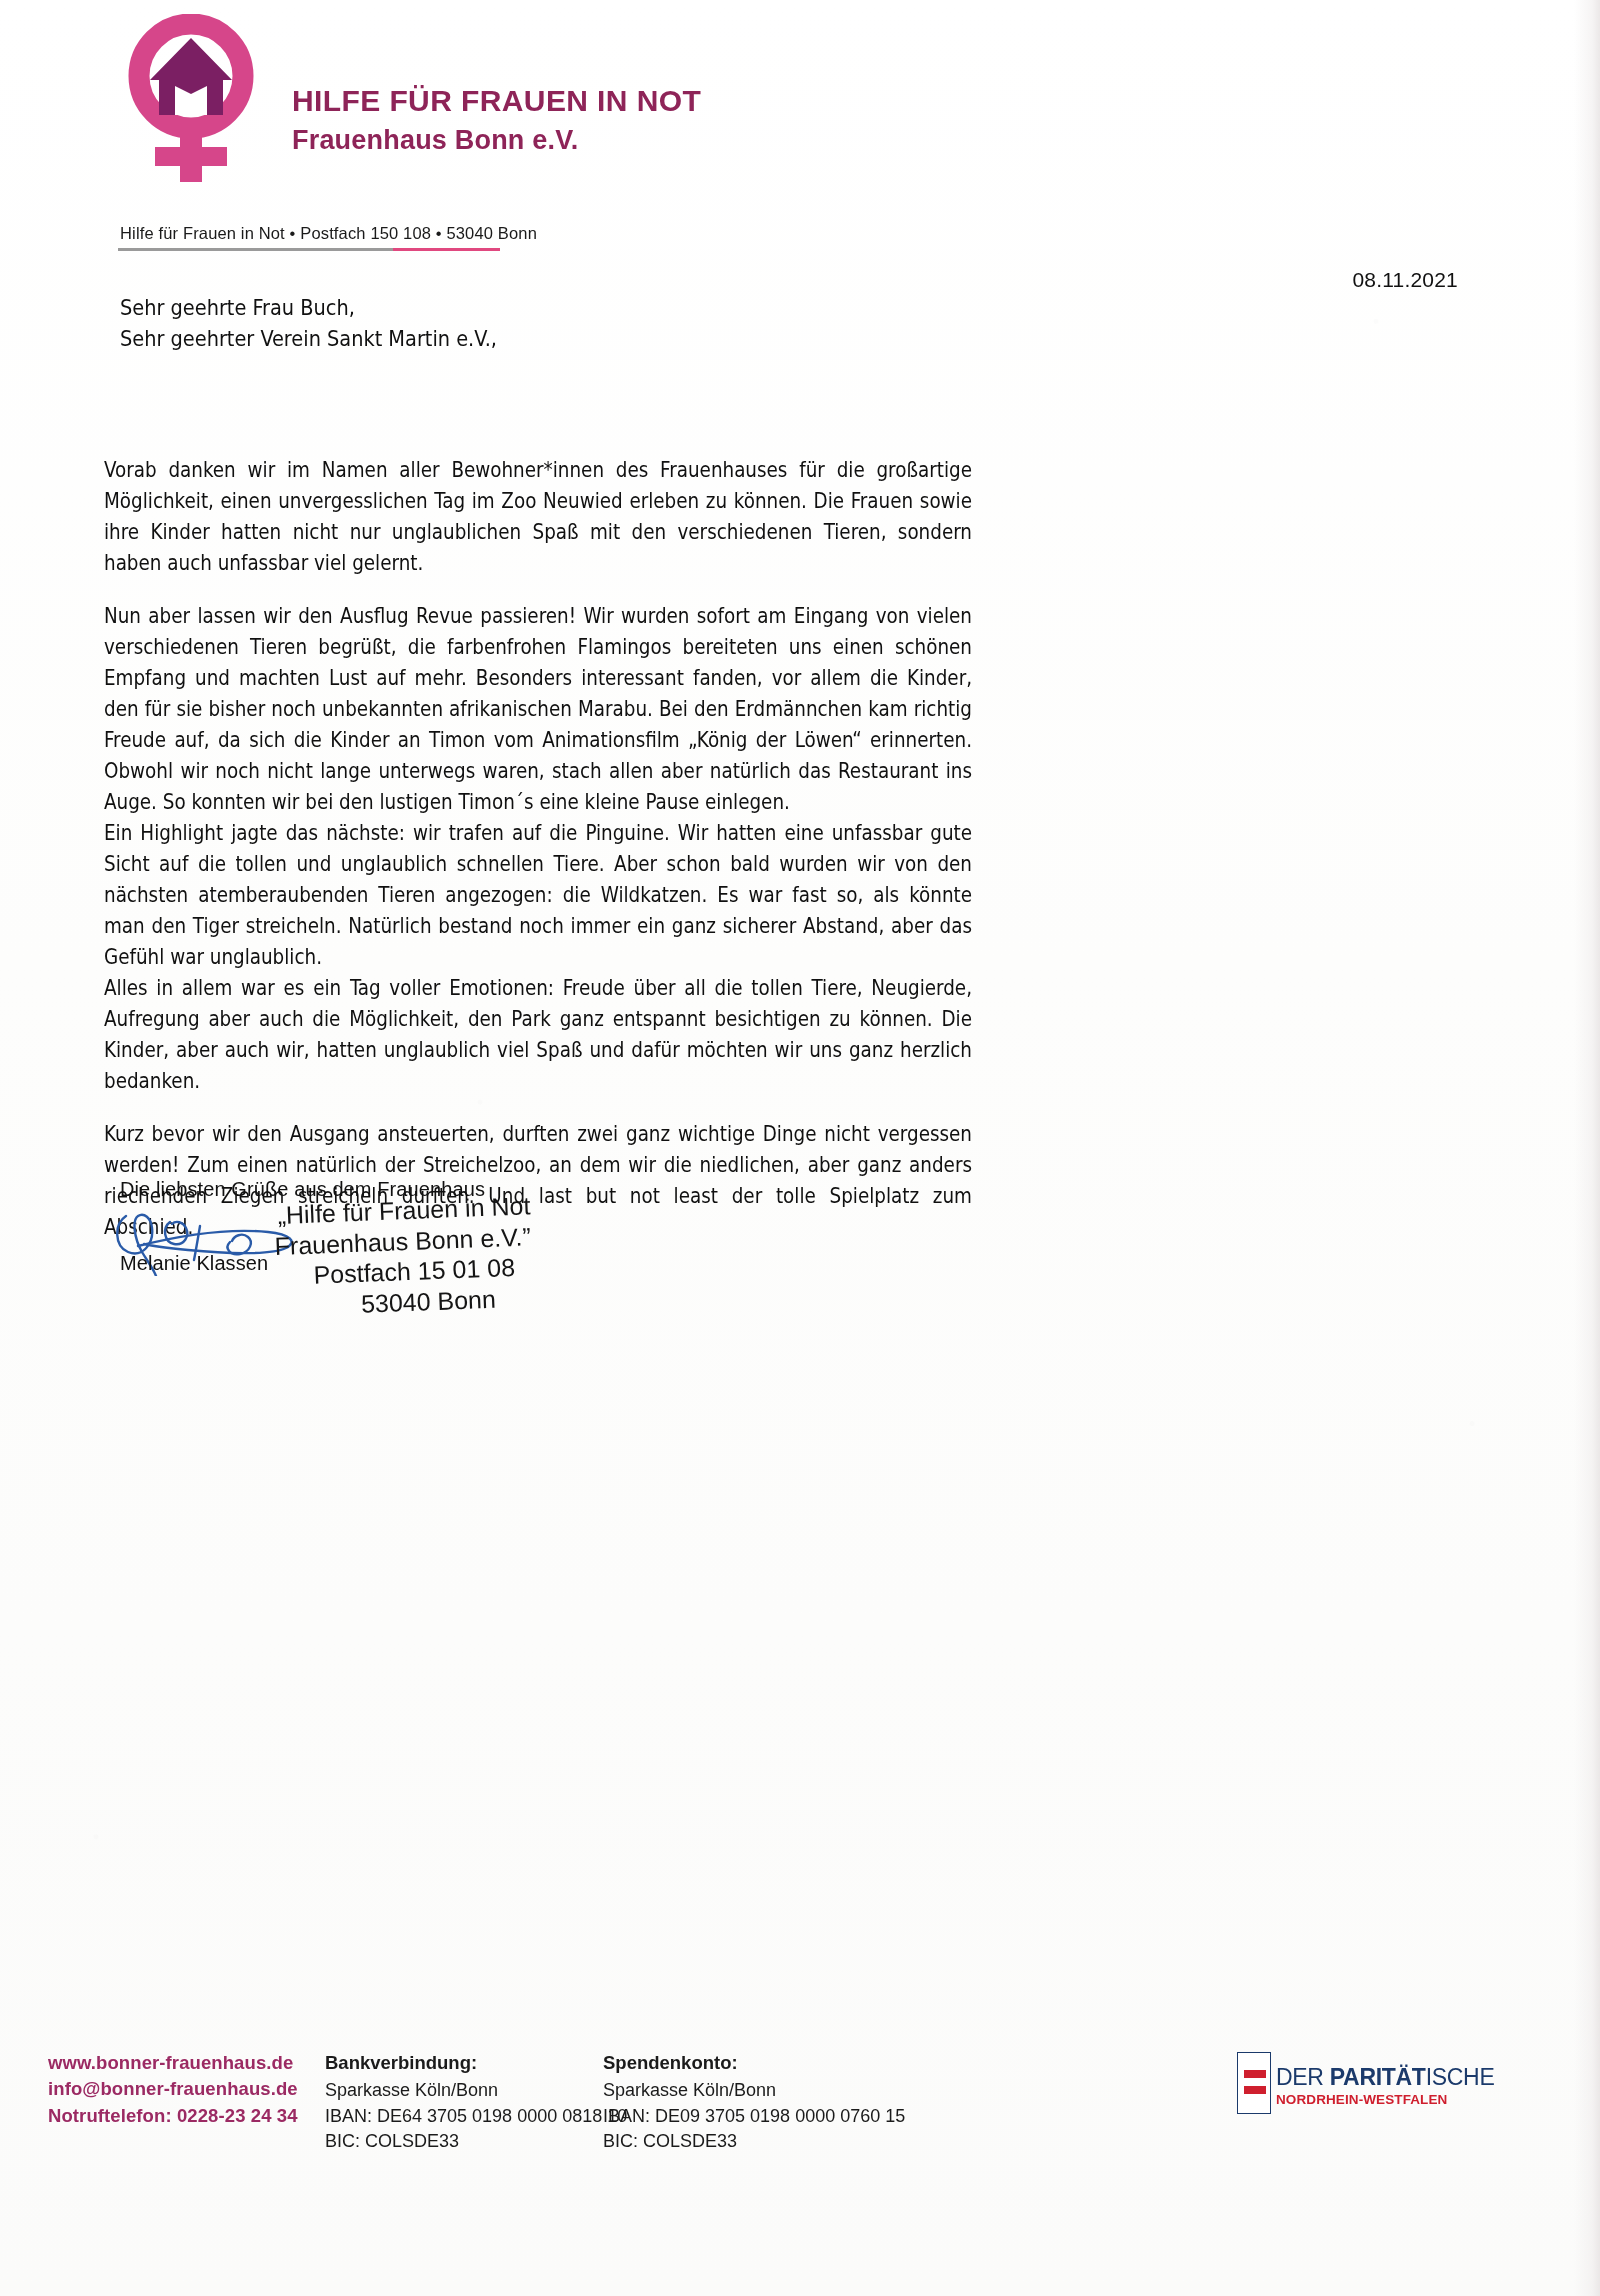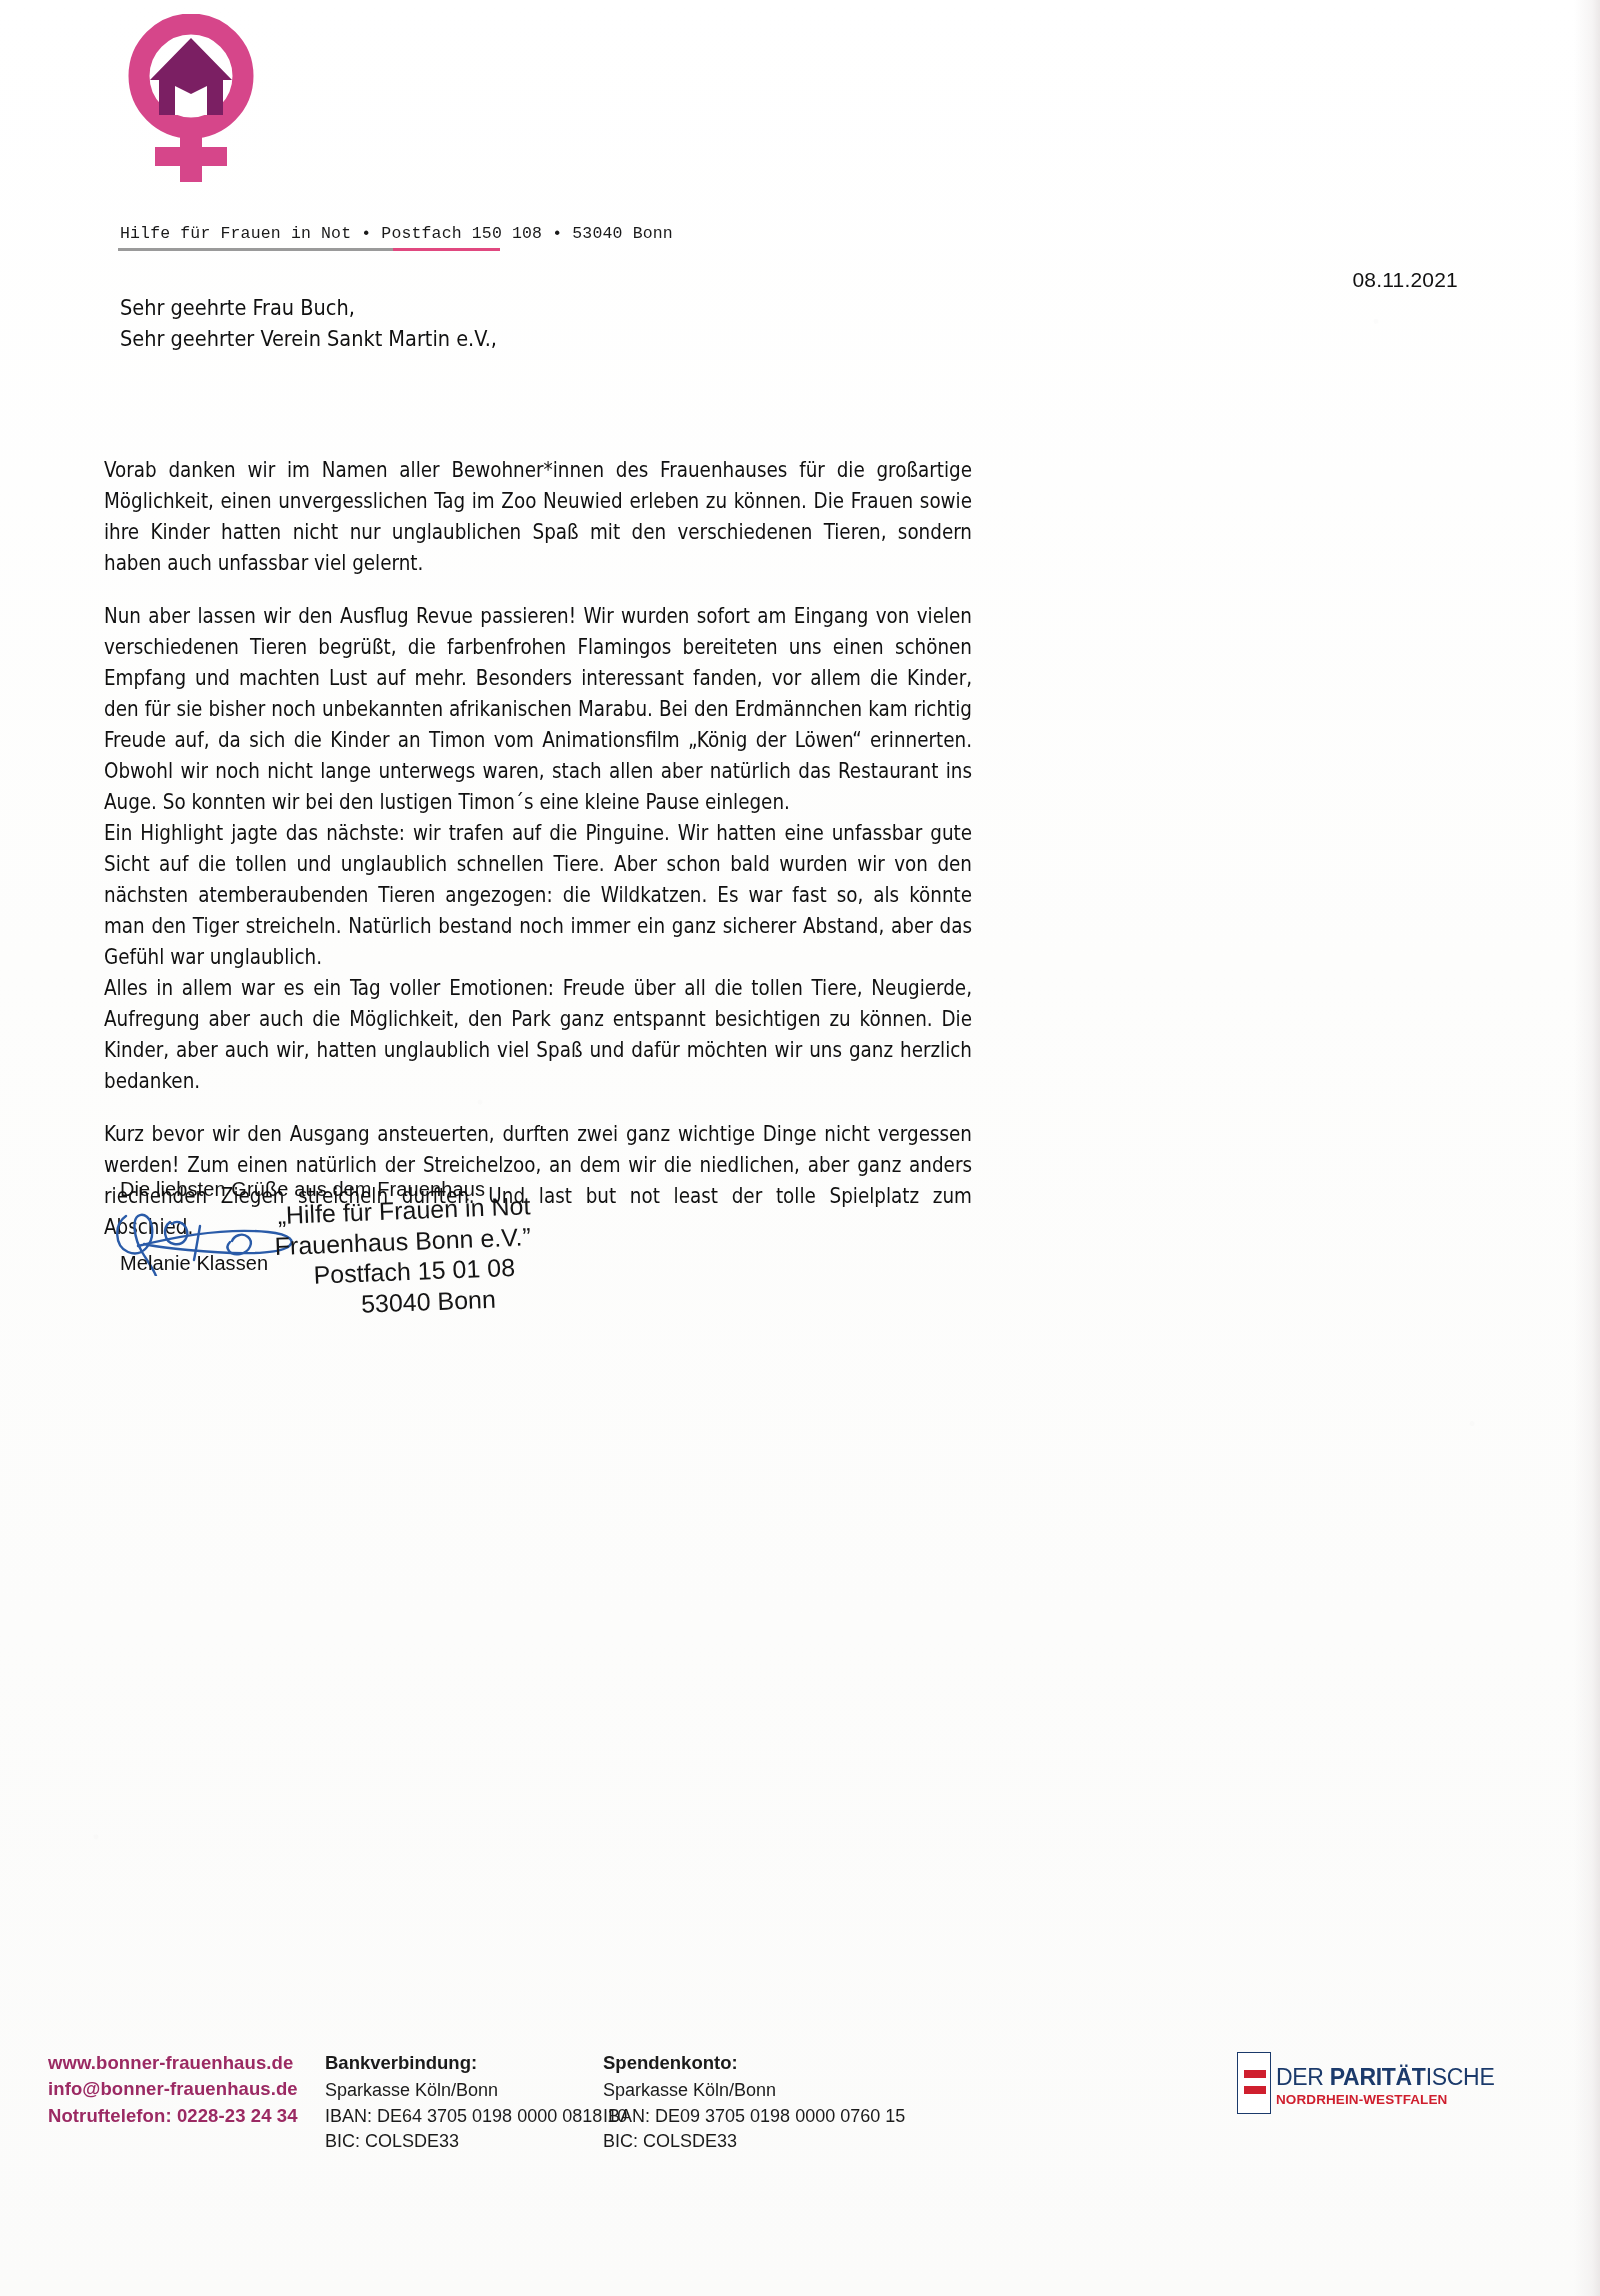--- a/index.html
+++ b/index.html
@@ -35,21 +35,21 @@
   .brand-line1{
     font-size:30px;font-weight:bold;color:#8e2458;letter-spacing:.4px;line-height:1.22;
   }
   .brand-line2{
     font-size:27px;font-weight:bold;color:#8e2458;letter-spacing:.2px;line-height:1.22;margin-top:5px;
   }
 
   
   .sender{
     position:absolute;left:120px;top:224px;
-    font-size:16.5px;color:#1a1a1a;letter-spacing:.15px;white-space:nowrap;font-family:Liberation Mono, monospace;
+    font-size:16.5px;color:#1a1a1a;letter-spacing:.15px;white-space:nowrap;
   }
   .sender-rule{
     position:absolute;left:118px;top:248px;width:382px;height:3px;
     background:linear-gradient(90deg,#9a9a9a 0%,#9a9a9a 72%,#e0487f 72%,#e0487f 100%);
   }
 
   
   .date{
     position:absolute;right:142px;top:268px;
     font-size:21px;color:#111;letter-spacing:.2px;
@@ -146,20 +146,24 @@
 
       <rect x="60" y="112" width="22" height="56" fill="#d6468a"></rect>
 
       <rect x="35" y="133" width="72" height="19" fill="#d6468a"></rect>
 
       <path d="M71 24 L112 66 L103 66 L103 101 L39 101 L39 66 L30 66 Z" fill="#7b1f63"></path>
 
       <path d="M55 72 L71 80 L71 101 L55 101 Z" fill="#ffffff"></path>
       <path d="M87 72 L71 80 L71 101 L87 101 Z" fill="#ffffff"></path>
     </svg>
+  </div>
+  <div class="brand-block">
+    <div class="brand-line1">HILFE FÜR FRAUEN IN NOT</div>
+    <div class="brand-line2">Frauenhaus Bonn e.V.</div>
   </div>
 </div>
 
 <div class="sender">Hilfe für Frauen in Not • Postfach 150 108 • 53040 Bonn</div>
 <div class="sender-rule"></div>
 
 <div class="date">08.11.2021</div>
 
 <div class="salutation">
   <div>Sehr geehrte Frau Buch,</div>

